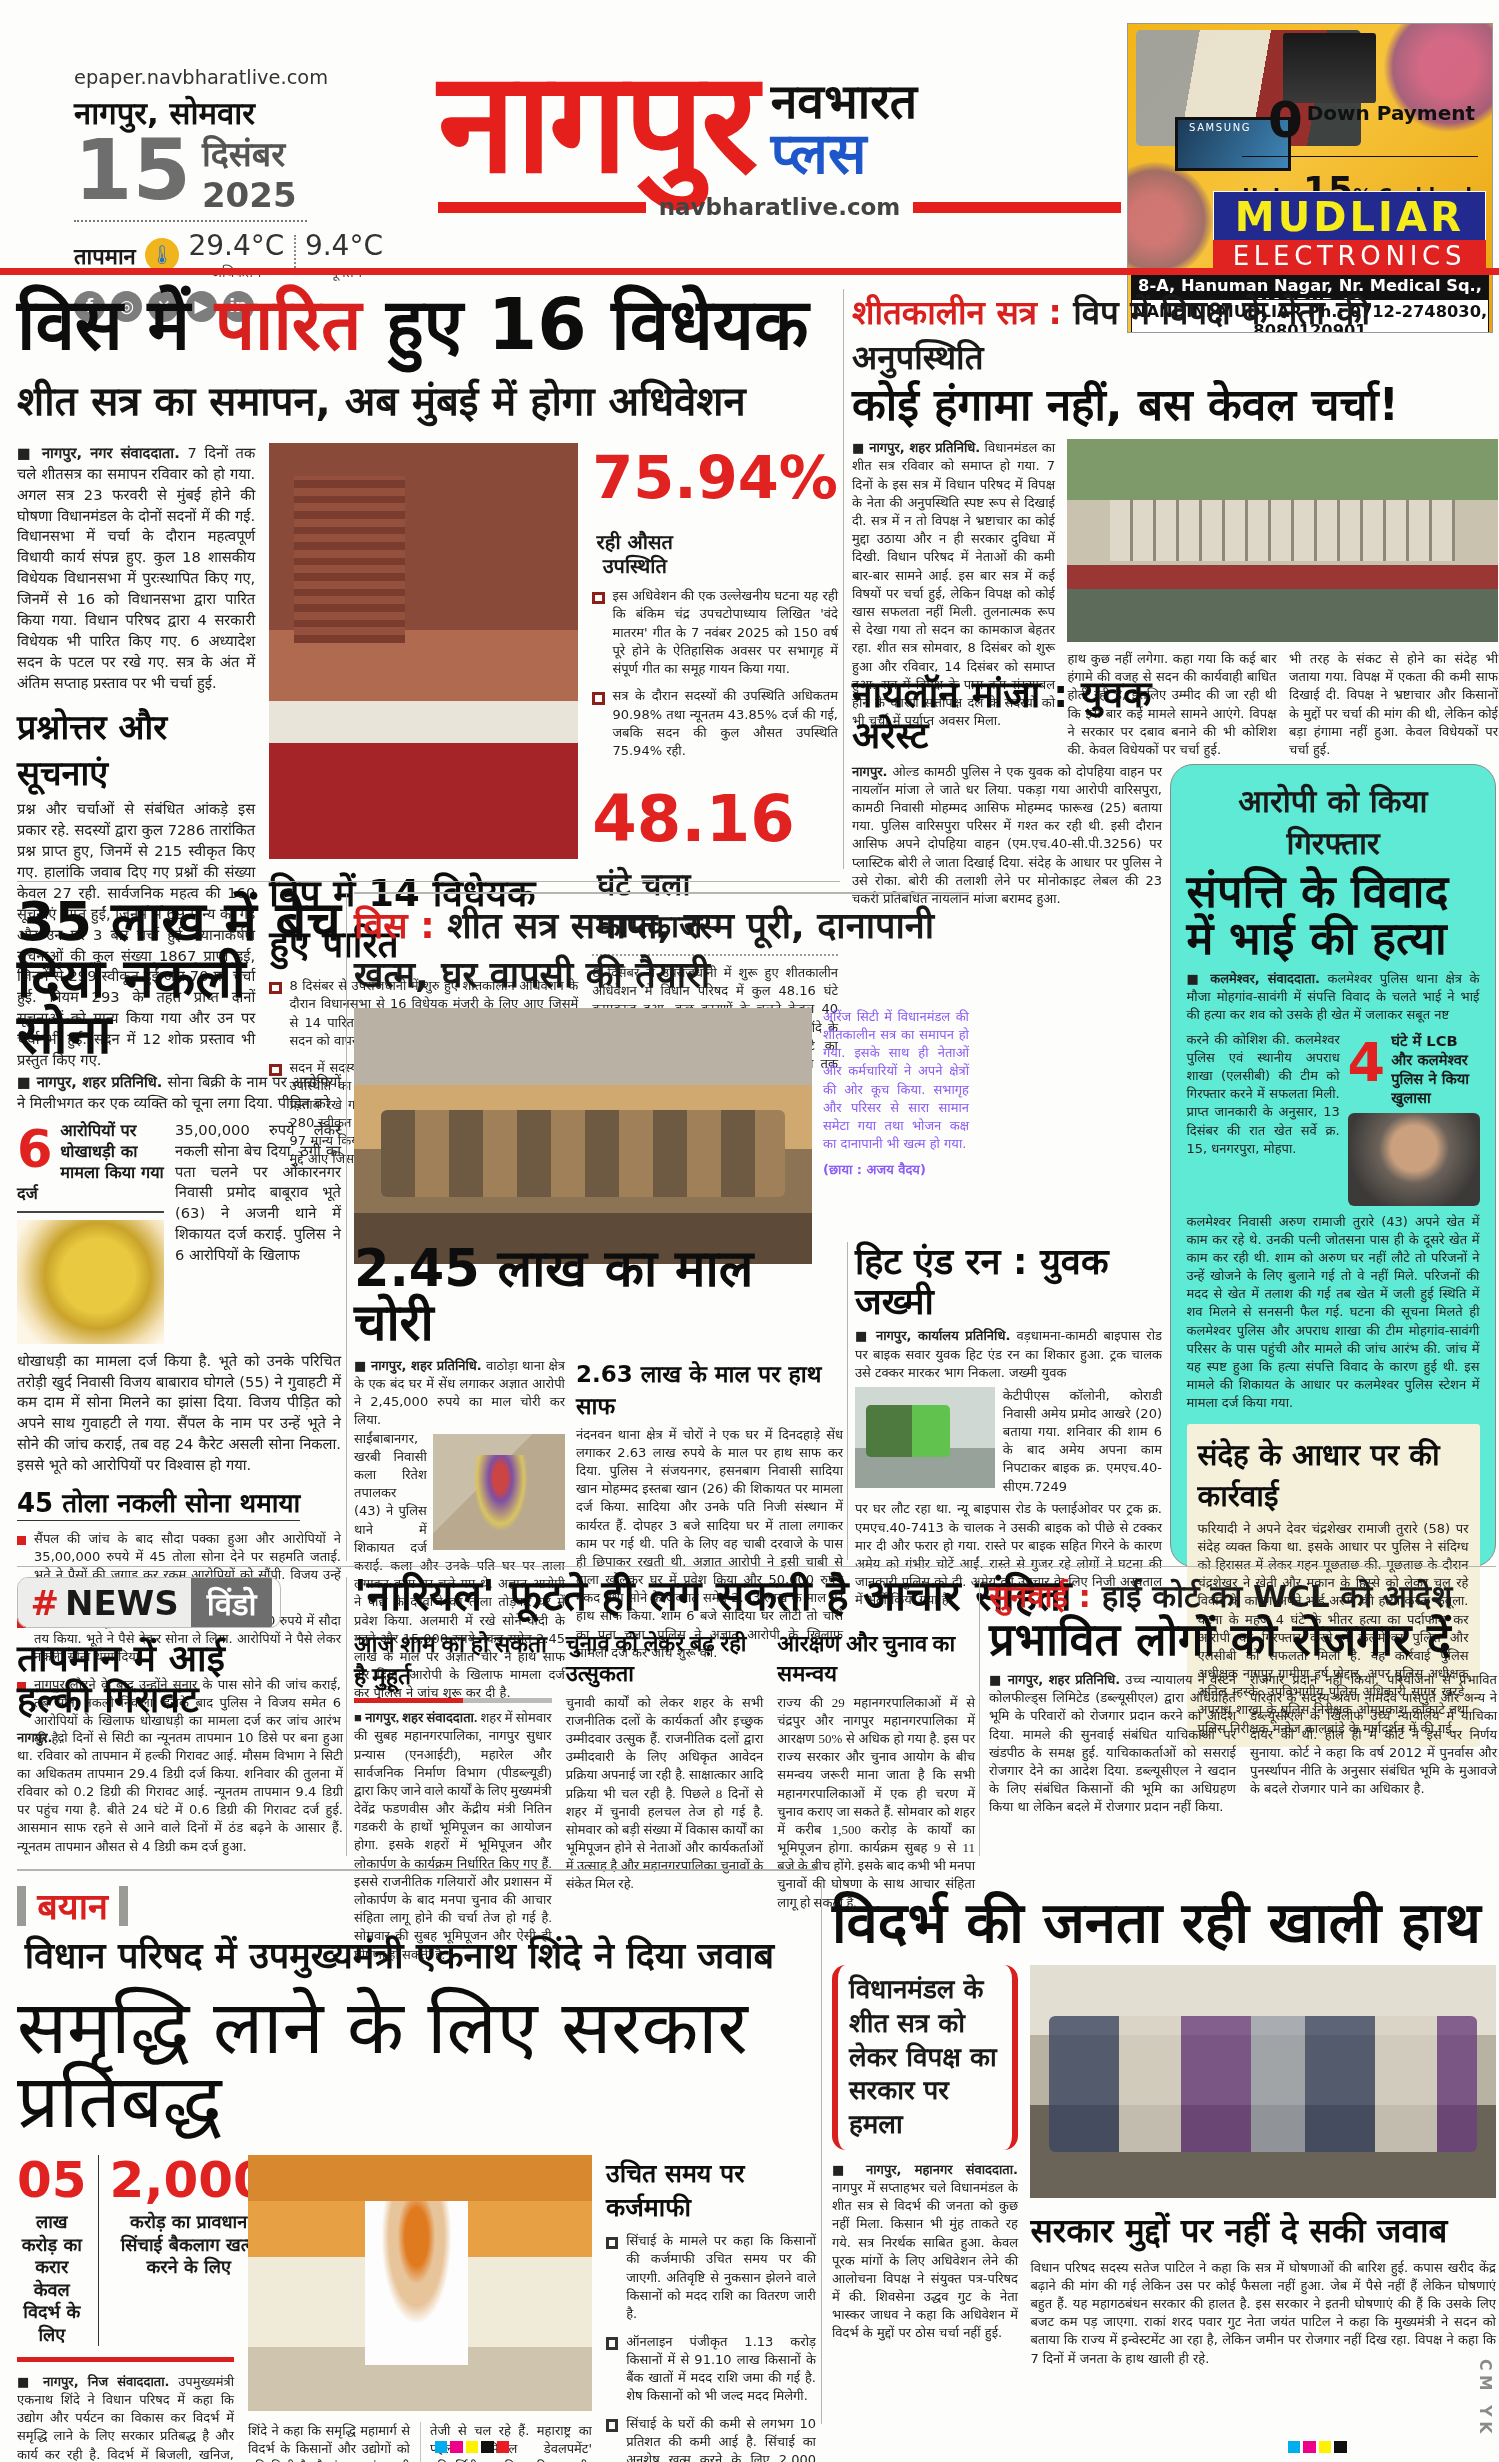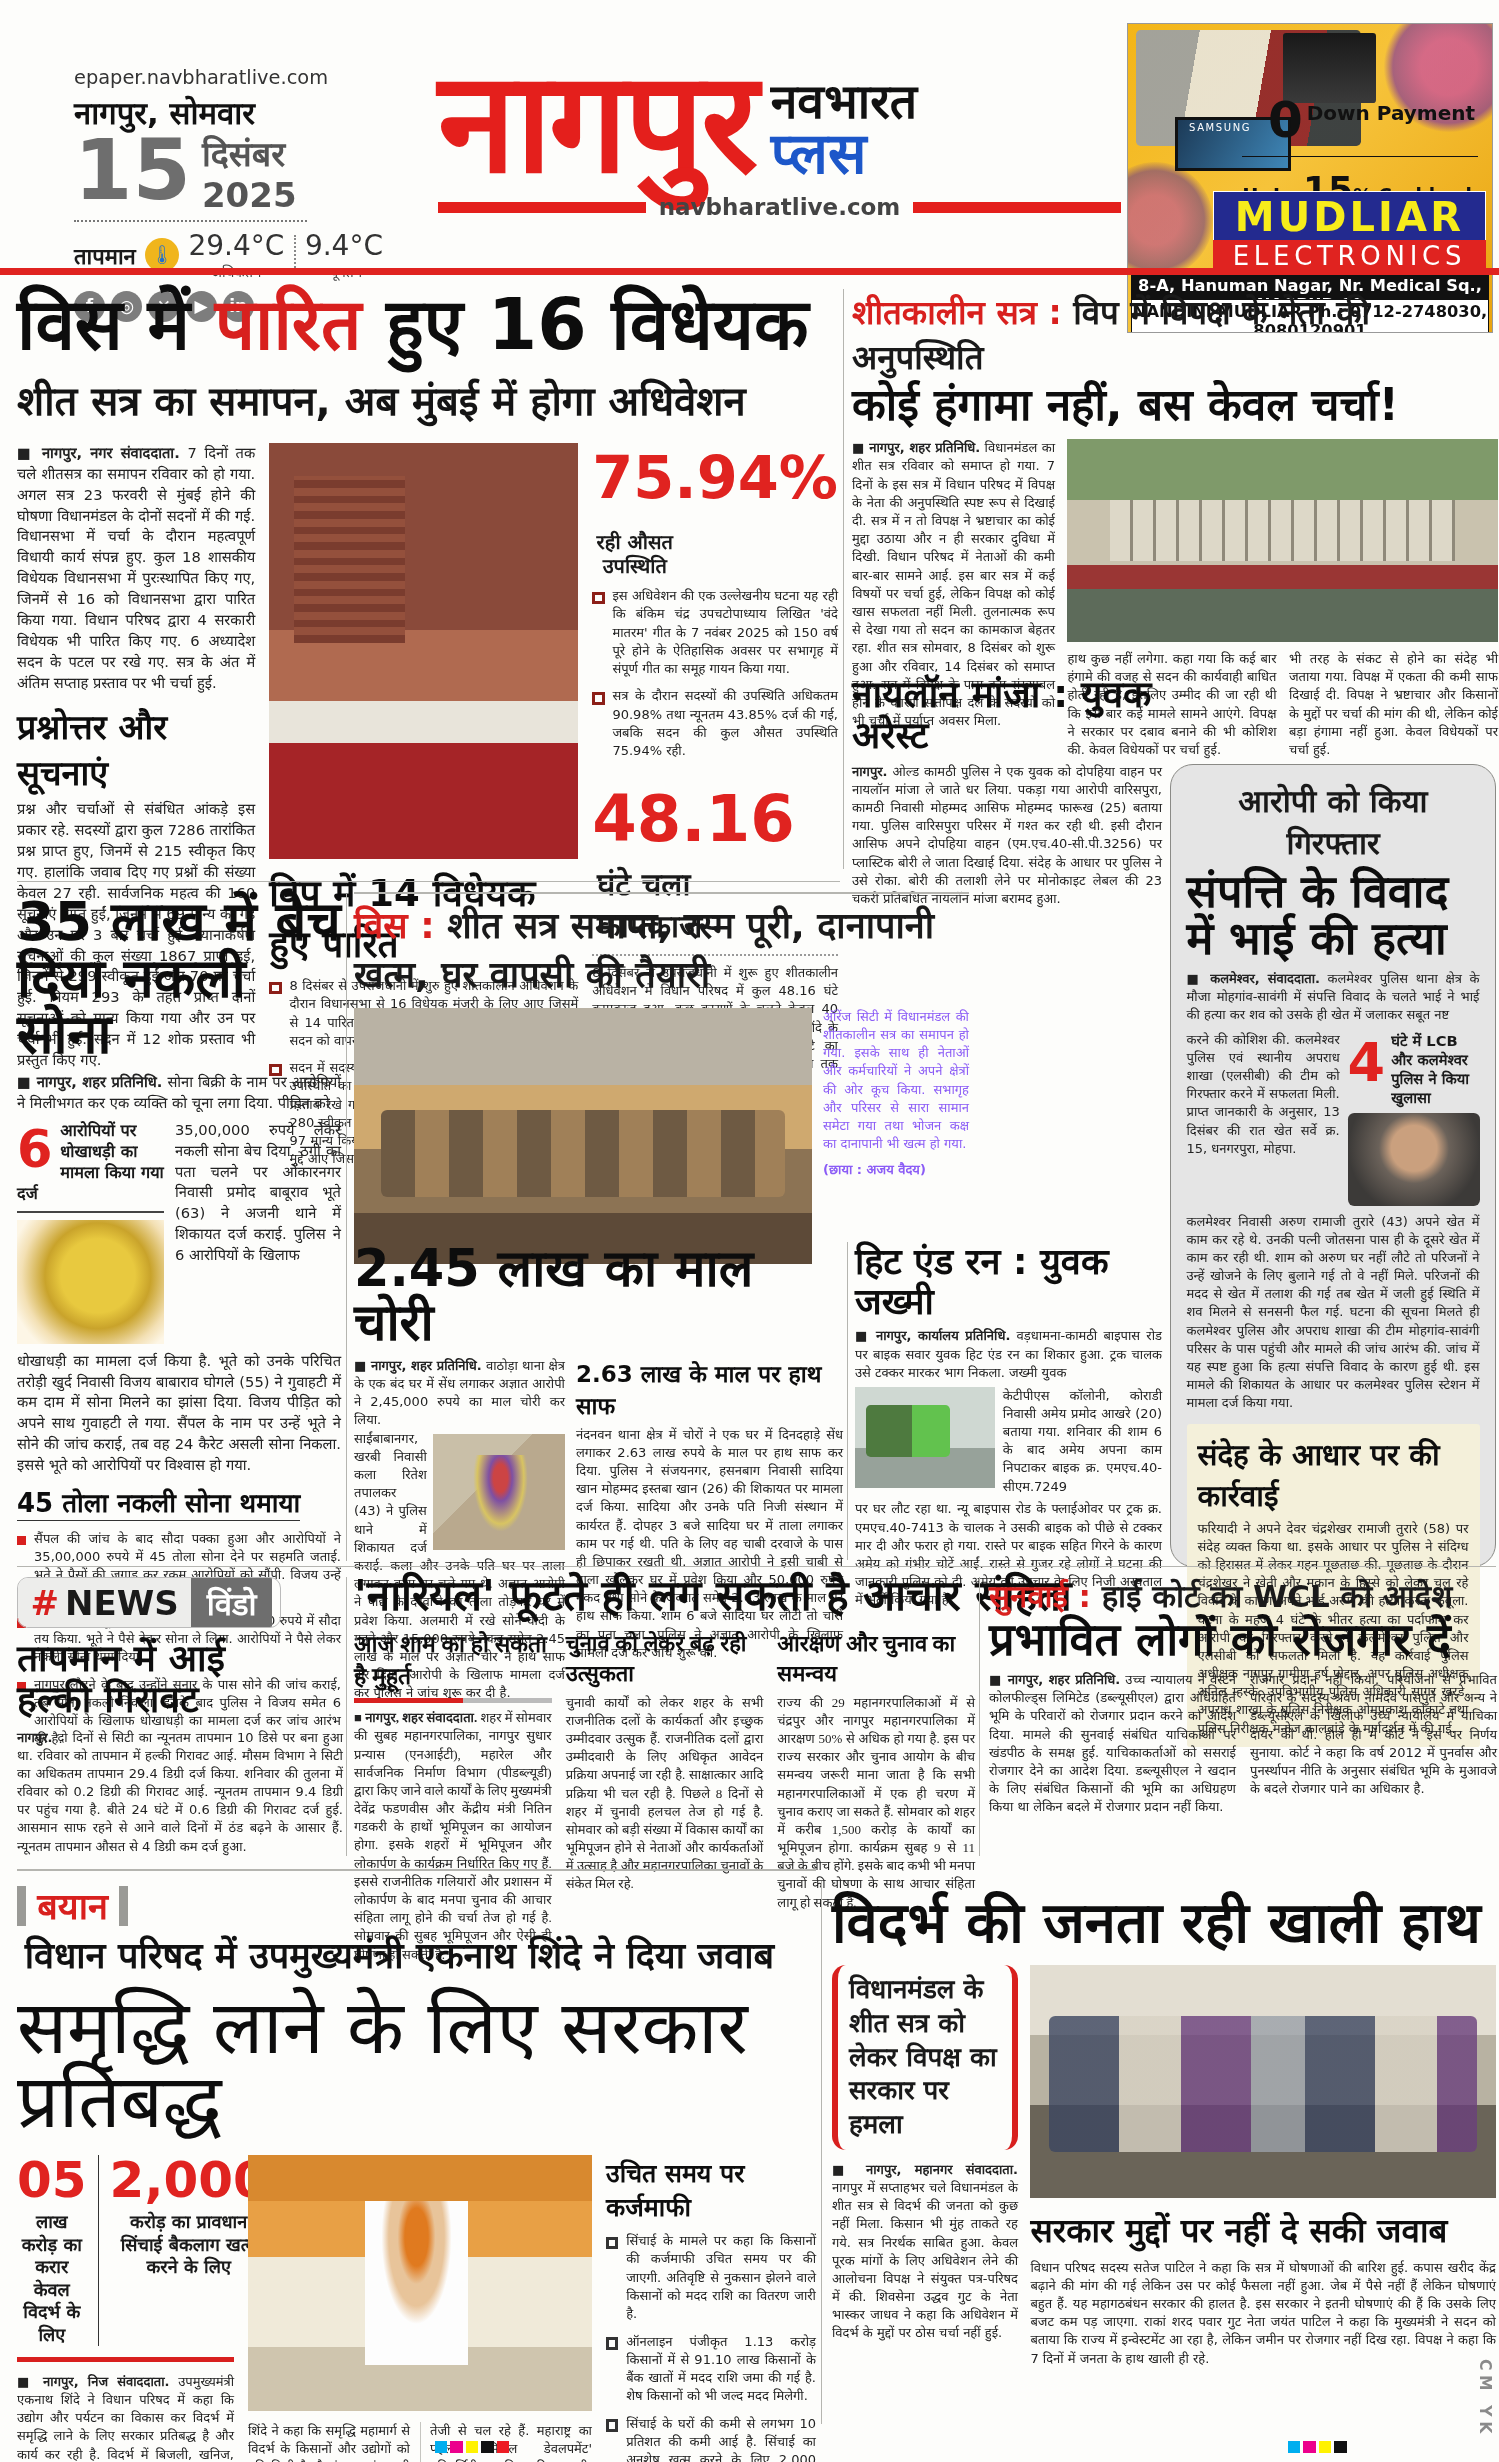--- a/index.html
+++ b/index.html
@@ -78,21 +78,21 @@
   .stat-val { color:#e02320; font-weight:bold; }
   .sq-bullet { display:flex; gap:7.8px; margin-top:9.3px; }
   .sq-bullet .sq { flex:none; width:12.4px; height:12.4px; border:3.1px solid #8c1f18; margin-top:4.7px; }
   .red-sq { flex:none; width:9.3px; height:9.3px; background:#d8201e; margin-top:6.2px; }
   .sec-head { font-size:34px; font-weight:bold; color:#0d0d0d; }
   .kicker-line { font-size:33px; font-weight:bold; }
   .big-hl { font-size:44px; font-weight:bold; line-height:1.05; color:#0d0d0d; }
   .med-hl { font-size:37px; font-weight:bold; line-height:1.1; color:#0d0d0d; }
   .sub-hl { font-size:26px; font-weight:bold; color:#0d0d0d; }
   .cols2 { column-count:2; column-gap:20px; column-rule:0.8px solid #c5c5c0; }
-  .round-box { border:1.6px solid #8a8a86; border-radius:23px; background:#e5e5e5; }
+  .round-box { border:1.6px solid #8a8a86; border-radius:23px; background:#5eead4; }
   .cream { background:#f4f0da; border-radius:3.1px; }
   .news-badge { display:flex; align-items:stretch; width:264px; border-radius:11px; overflow:hidden; border:0.8px solid #bbb; }
   .nb-left { background:#ededeb; padding:4.7px 12.4px; font-size:34px; font-weight:bold; display:flex; gap:6.2px; align-items:center; }
   .nb-tab { background:#6e6e6e; color:#fff; font-size:31px; font-weight:bold; display:flex; align-items:center; padding:0 15.5px; }
   .kbar { display:inline-block; width:9.3px; height:40px; background:#9a9a96; vertical-align:middle; }
   .stmt-kicker { font-size:36px; font-weight:bold; color:#d8201e; display:inline-block; vertical-align:middle; margin:0 11px; }
   .stmt-kicker-rest { font-size:36px; font-weight:bold; color:#111; display:inline-block; vertical-align:middle; margin-left:7.8px; }
   .giant-hl { font-size:74px; font-weight:normal; line-height:1; color:#0d0d0d; }
   .stat-big { font-size:50px; font-weight:bold; color:#e02320; line-height:1; }
   .stat-cap { font-size:18px; font-weight:bold; line-height:1.25; margin-top:6.2px; }

